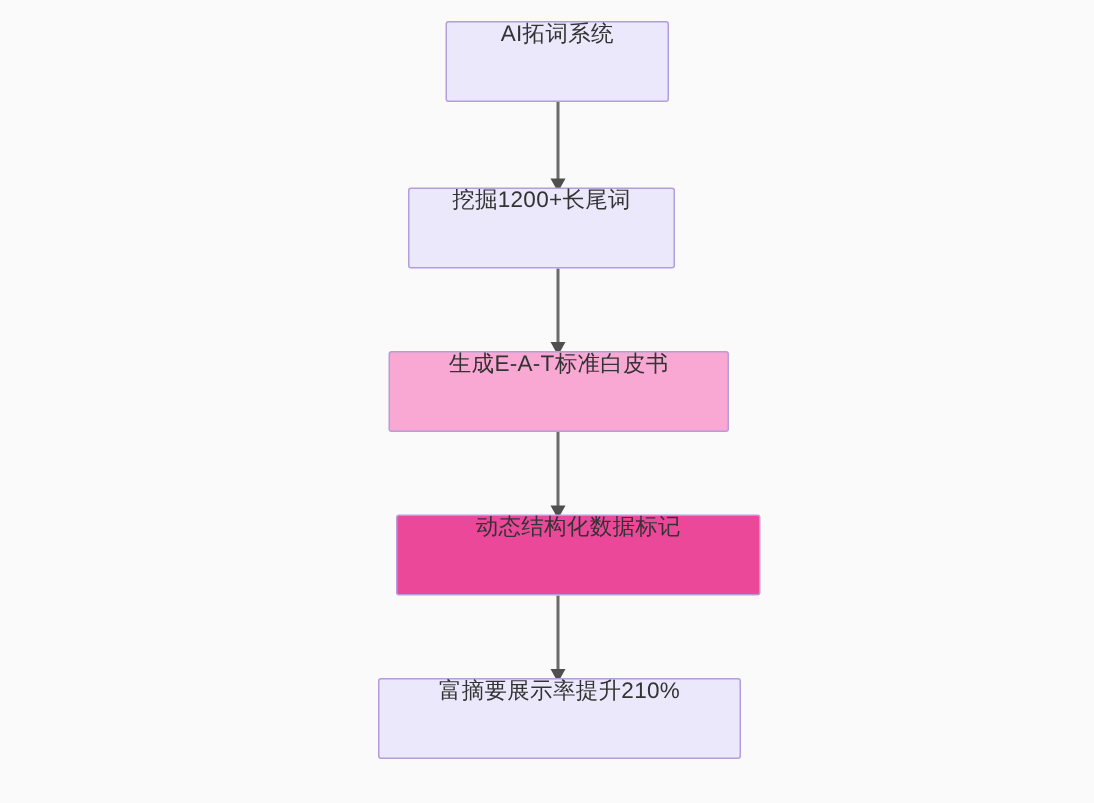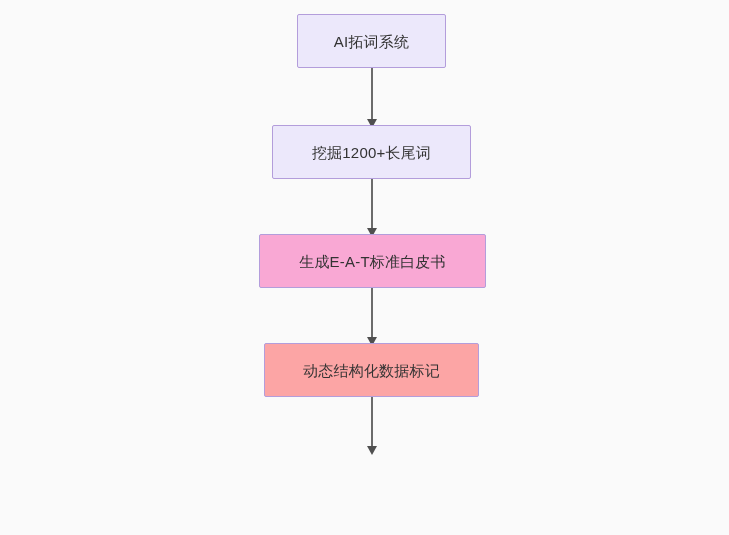--- a/index.html
+++ b/index.html
@@ -20,21 +20,21 @@
     height: 535px;
     background: #fafafa;
   }
   .flow-node {
     position: absolute;
     box-sizing: border-box;
     background: #ece8fb;
     border: 1.4px solid #b39ddb;
     border-radius: 2px;
     display: flex;
-    align-items: center;
+    align-items: flex-start;
     justify-content: center;
     height: 54px;
     z-index: 2;
   }
   .flow-node-label {
     font-size: 15px;
     line-height: 1;
     color: #333333;
     letter-spacing: 0.2px;
     white-space: nowrap;
@@ -68,26 +68,29 @@
       <line x1="372" y1="288" x2="372" y2="339" class="flow-edge-line" stroke="#6b6b6b"></line>
       <polygon points="367,337 377,337 372,346" class="flow-edge-head" fill="#4f4f4f"></polygon>
       <line x1="372" y1="397" x2="372" y2="448" class="flow-edge-line" stroke="#6b6b6b"></line>
       <polygon points="367,446 377,446 372,455" class="flow-edge-head" fill="#4f4f4f"></polygon>
     </svg>
 
   <div class="flow-node" style="left: 297px; top: 14px; width: 149px; height: 54px; background: rgb(236, 232, 251); border-color: rgb(179, 157, 219);">
     <span class="flow-node-label" style="color: rgb(51, 51, 51);">AI拓词系统</span>
   </div>
 
-  <div class="flow-node" style="left: 272px; top: 125px; width: 199px; height: 54px; background: rgb(236, 232, 251); border-color: rgb(179, 157, 219);">
+  <div class="flow-node" style="left: 272px; top: 125px; width: 178px; height: 54px; background: rgb(236, 232, 251); border-color: rgb(179, 157, 219);">
     <span class="flow-node-label" style="color: rgb(51, 51, 51);">挖掘1200+长尾词</span>
   </div>
 
   <div class="flow-node" style="left: 259px; top: 234px; width: 227px; height: 54px; background: #f9a8d4; border-color: rgb(179, 157, 219);">
     <span class="flow-node-label" style="color: rgb(51, 51, 51);">生成E-A-T标准白皮书</span>
   </div>
 
-  <div class="flow-node" style="left: 264px; top: 343px; width: 215px; height: 54px; background: #fca5a5; border-color: rgb(179, 157, 219);">
+  <div class="flow-node" style="left: 264px; top: 343px; width: 243px; height: 54px; background: #ec4899; border-color: rgb(179, 157, 219);">
     <span class="flow-node-label" style="color: rgb(51, 51, 51);">动态结构化数据标记</span>
   </div>
 
+  <div class="flow-node" style="left: 252px; top: 452px; width: 242px; height: 54px; background: rgb(236, 232, 251); border-color: rgb(179, 157, 219);">
+    <span class="flow-node-label" style="color: rgb(51, 51, 51);">富摘要展示率提升210%</span>
+  </div>
 
 </div>
 
 </body></html>

